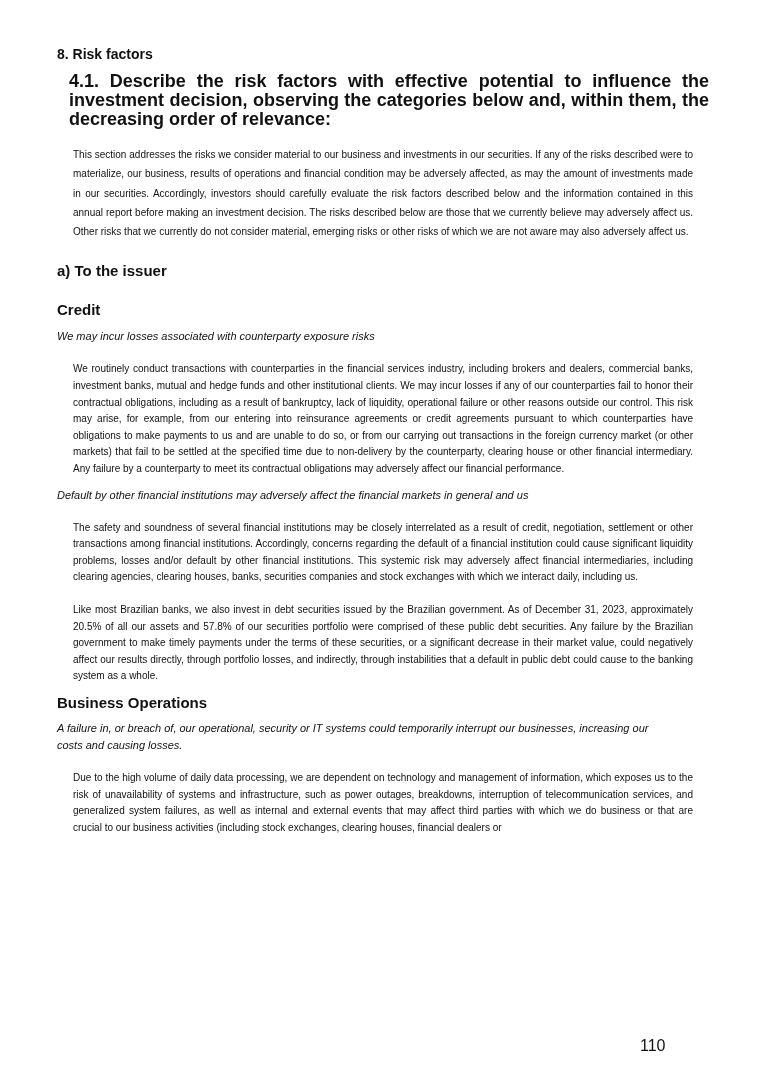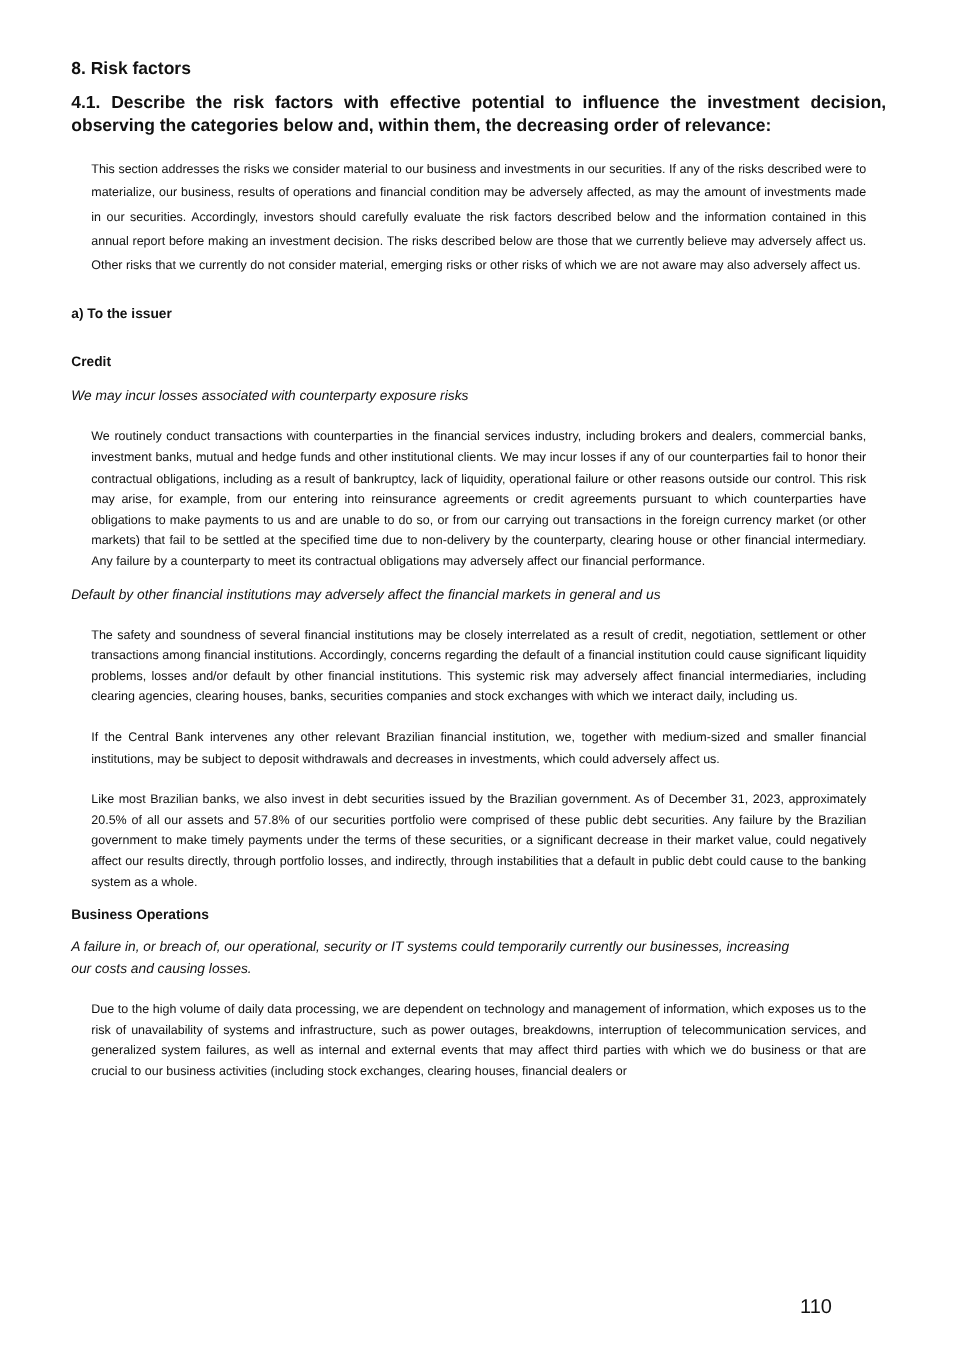--- a/index.html
+++ b/index.html
@@ -2,24 +2,24 @@
 <html><head>
   <meta charset="utf-8">
   <style>
     html, body { margin: 0; padding: 0; background: #ffffff; }
     body {
       width: 766px; height: 1083px; position: relative; overflow: hidden;
       font-family: "Liberation Sans", sans-serif; color: #111111;
     }
     .page { position: absolute; left: 57px; top: 46px; width: 652px; }
     .h1 { font-weight: bold; font-size: 14px; line-height: 17px; margin: 0 0 9px 0; }
-    .h2 { font-weight: bold; font-size: 14px; line-height: 19px; margin: 0 0 8px 0; text-align: justify; }
+    .h2 { font-weight: bold; font-size: 18px; line-height: 19px; margin: 0 0 8px 12px; text-align: justify; }
     p { margin: 16px; font-size: 10px; text-align: justify; }
     .intro { line-height: 19.3px; margin-bottom: 21px; }
-    .sub { font-weight: bold; font-size: 11px; line-height: 17px; }
+    .sub { font-weight: bold; font-size: 15px; line-height: 17px; }
     .issuer { margin-bottom: 22px; }
     .credit { margin-bottom: 10px; }
     .italic { font-style: italic; font-size: 11px; line-height: 17px; margin-bottom: 9px; }
     .body { line-height: 16.6px; margin-bottom: 9px; }
     .bizop { margin-bottom: 9px; }
     .page-number { position: absolute; left: 640px; top: 1037px; font-size: 16px; }
   </style>
 </head>
 <body>
 
@@ -30,23 +30,22 @@
 
   <div class="sub issuer">a) To the issuer</div>
 
   <div class="sub credit">Credit</div>
 
   <div class="italic">We may incur losses associated with counterparty exposure risks</div>
   <p class="body">We routinely conduct transactions with counterparties in the financial services industry, including brokers and dealers, commercial banks, investment banks, mutual and hedge funds and other institutional clients. We may incur losses if any of our counterparties fail to honor their contractual obligations, including as a result of bankruptcy, lack of liquidity, operational failure or other reasons outside our control. This risk may arise, for example, from our entering into reinsurance agreements or credit agreements pursuant to which counterparties have obligations to make payments to us and are unable to do so, or from our carrying out transactions in the foreign currency market (or other markets) that fail to be settled at the specified time due to non-delivery by the counterparty, clearing house or other financial intermediary. Any failure by a counterparty to meet its contractual obligations may adversely affect our financial performance.</p>
 
   <div class="italic">Default by other financial institutions may adversely affect the financial markets in general and us</div>
   <p class="body">The safety and soundness of several financial institutions may be closely interrelated as a result of credit, negotiation, settlement or other transactions among financial institutions. Accordingly, concerns regarding the default of a financial institution could cause significant liquidity problems, losses and/or default by other financial institutions. This systemic risk may adversely affect financial intermediaries, including clearing agencies, clearing houses, banks, securities companies and stock exchanges with which we interact daily, including us.</p>
-  <p class="body">If the Central Bank intervenes any other relevant Brazilian financial institution, we, together with medium-sized and smaller financial institutions, may be subject to deposit withdrawals and decreases in investments, which could adversely affect us.</p>
 
   <p class="body">Like most Brazilian banks, we also invest in debt securities issued by the Brazilian government. As of December 31, 2023, approximately 20.5% of all our assets and 57.8% of our securities portfolio were comprised of these public debt securities. Any failure by the Brazilian government to make timely payments under the terms of these securities, or a significant decrease in their market value, could negatively affect our results directly, through portfolio losses, and indirectly, through instabilities that a default in public debt could cause to the banking system as a whole.</p>
 
   <div class="sub bizop">Business Operations</div>
 
-  <div class="italic" style="padding-right:60px;">A failure in, or breach of, our operational, security or IT systems could temporarily currently our businesses, increasing our costs and causing losses.</div>
+  <div class="italic" style="padding-right:60px;">A failure in, or breach of, our operational, security or IT systems could temporarily interrupt our businesses, increasing our costs and causing losses.</div>
   <p class="body">Due to the high volume of daily data processing, we are dependent on technology and management of information, which exposes us to the risk of unavailability of systems and infrastructure, such as power outages, breakdowns, interruption of telecommunication services, and generalized system failures, as well as internal and external events that may affect third parties with which we do business or that are crucial to our business activities (including stock exchanges, clearing houses, financial dealers or</p>
 </div>
 
 <div class="page-number">110</div>
 
 </body></html>

